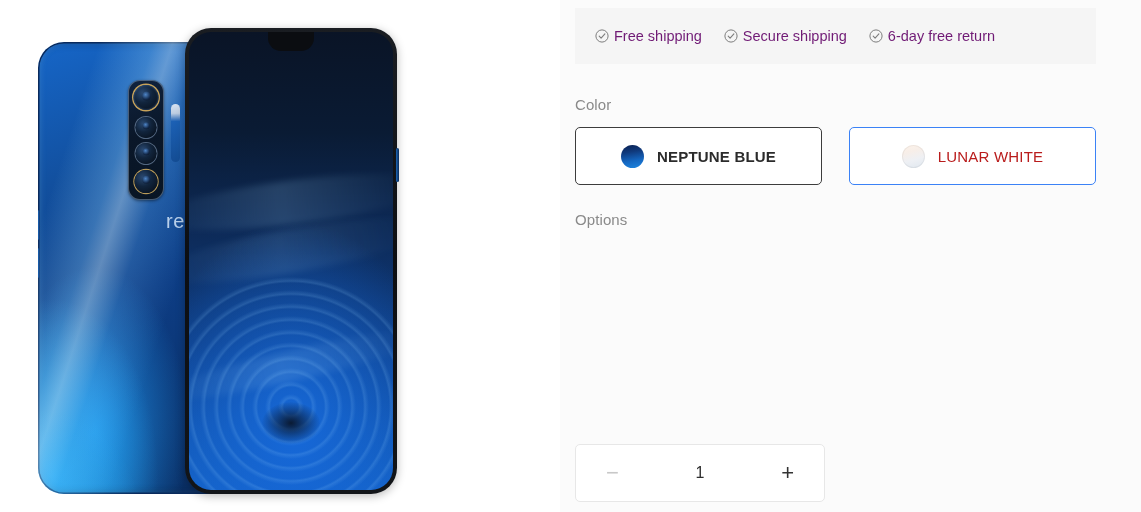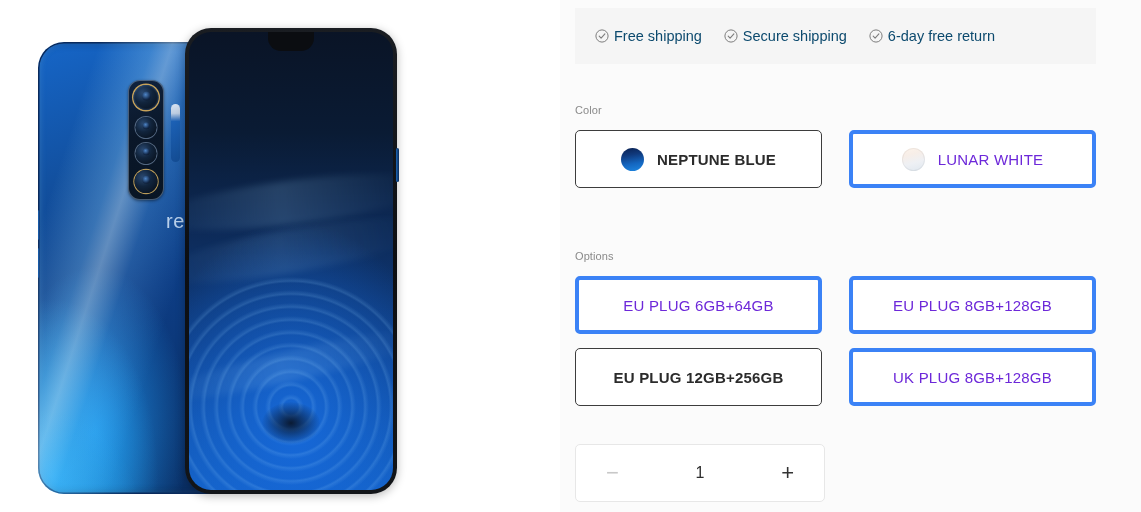--- a/index.html
+++ b/index.html
@@ -255,63 +255,62 @@
     display: flex;
     align-items: center;
     gap: 22px;
     padding: 0 20px;
   }
   .assurance-item {
     display: flex;
     align-items: center;
     gap: 5px;
     font-size: 14.5px;
-    color: #0c4a6e;
+    color: #701a75;
     white-space: nowrap;
   }
   .check-circle {
     flex: none;
     width: 14px;
     height: 14px;
     display: block;
   }
   .check-circle svg { display: block; }
 
   .section { position: absolute; left: 15px; width: 521px; }
   .section-label {
-    font-size: 11px;
+    font-size: 15px;
     color: #8a8a8a;
     font-weight: 400;
     letter-spacing: .1px;
-    margin-top: 8px;
   }
 
   .sec-color    { top: 96px; }
-  .sec-options  { top: 242px; }
+  .sec-options  { top: 211px; }
   .sec-quantity { top: 430px; }
 
   .opt-grid {
     display: grid;
     grid-template-columns: 247px 247px;
     column-gap: 27px;
     row-gap: 14px;
     margin-top: 14px;
   }
 
   .opt-btn {
     height: 58px;
-    border: 4px solid #3b82f6;
+    border: 1px solid #3b82f6;
     border-radius: 5px;
     background: #ffffff;
     display: flex;
     align-items: center;
     justify-content: center;
     gap: 13px;
     font-size: 15px;
-    color: #6d28d9;
+    color: #b91c1c;
     letter-spacing: .2px;
     cursor: pointer;
     user-select: none;
   }
   .opt-btn.selected {
     border: 1.6px solid #3d3d3d;
     color: #2b2b2b;
     font-weight: bold;
   }
 
@@ -445,34 +444,20 @@
         </div>
         <div class="opt-btn">
           <span class="swatch lunar-white"></span>
           <span>LUNAR WHITE</span>
         </div>
       </div>
     </div>
 
     <div class="section sec-options">
       <div class="section-label">Options</div>
-      <div class="opt-grid">
-        <div class="opt-btn">
-          <span>EU PLUG 6GB+64GB</span>
-        </div>
-        <div class="opt-btn">
-          <span>EU PLUG 8GB+128GB</span>
-        </div>
-        <div class="opt-btn selected">
-          <span>EU PLUG 12GB+256GB</span>
-        </div>
-        <div class="opt-btn">
-          <span>UK PLUG 8GB+128GB</span>
-        </div>
-      </div>
     </div>
 
     <div class="section sec-quantity">
       <div class="qty-stepper">
         <button class="qty-btn disabled">−</button>
         <span class="qty-value">1</span>
         <button class="qty-btn">+</button>
       </div>
     </div>
 

